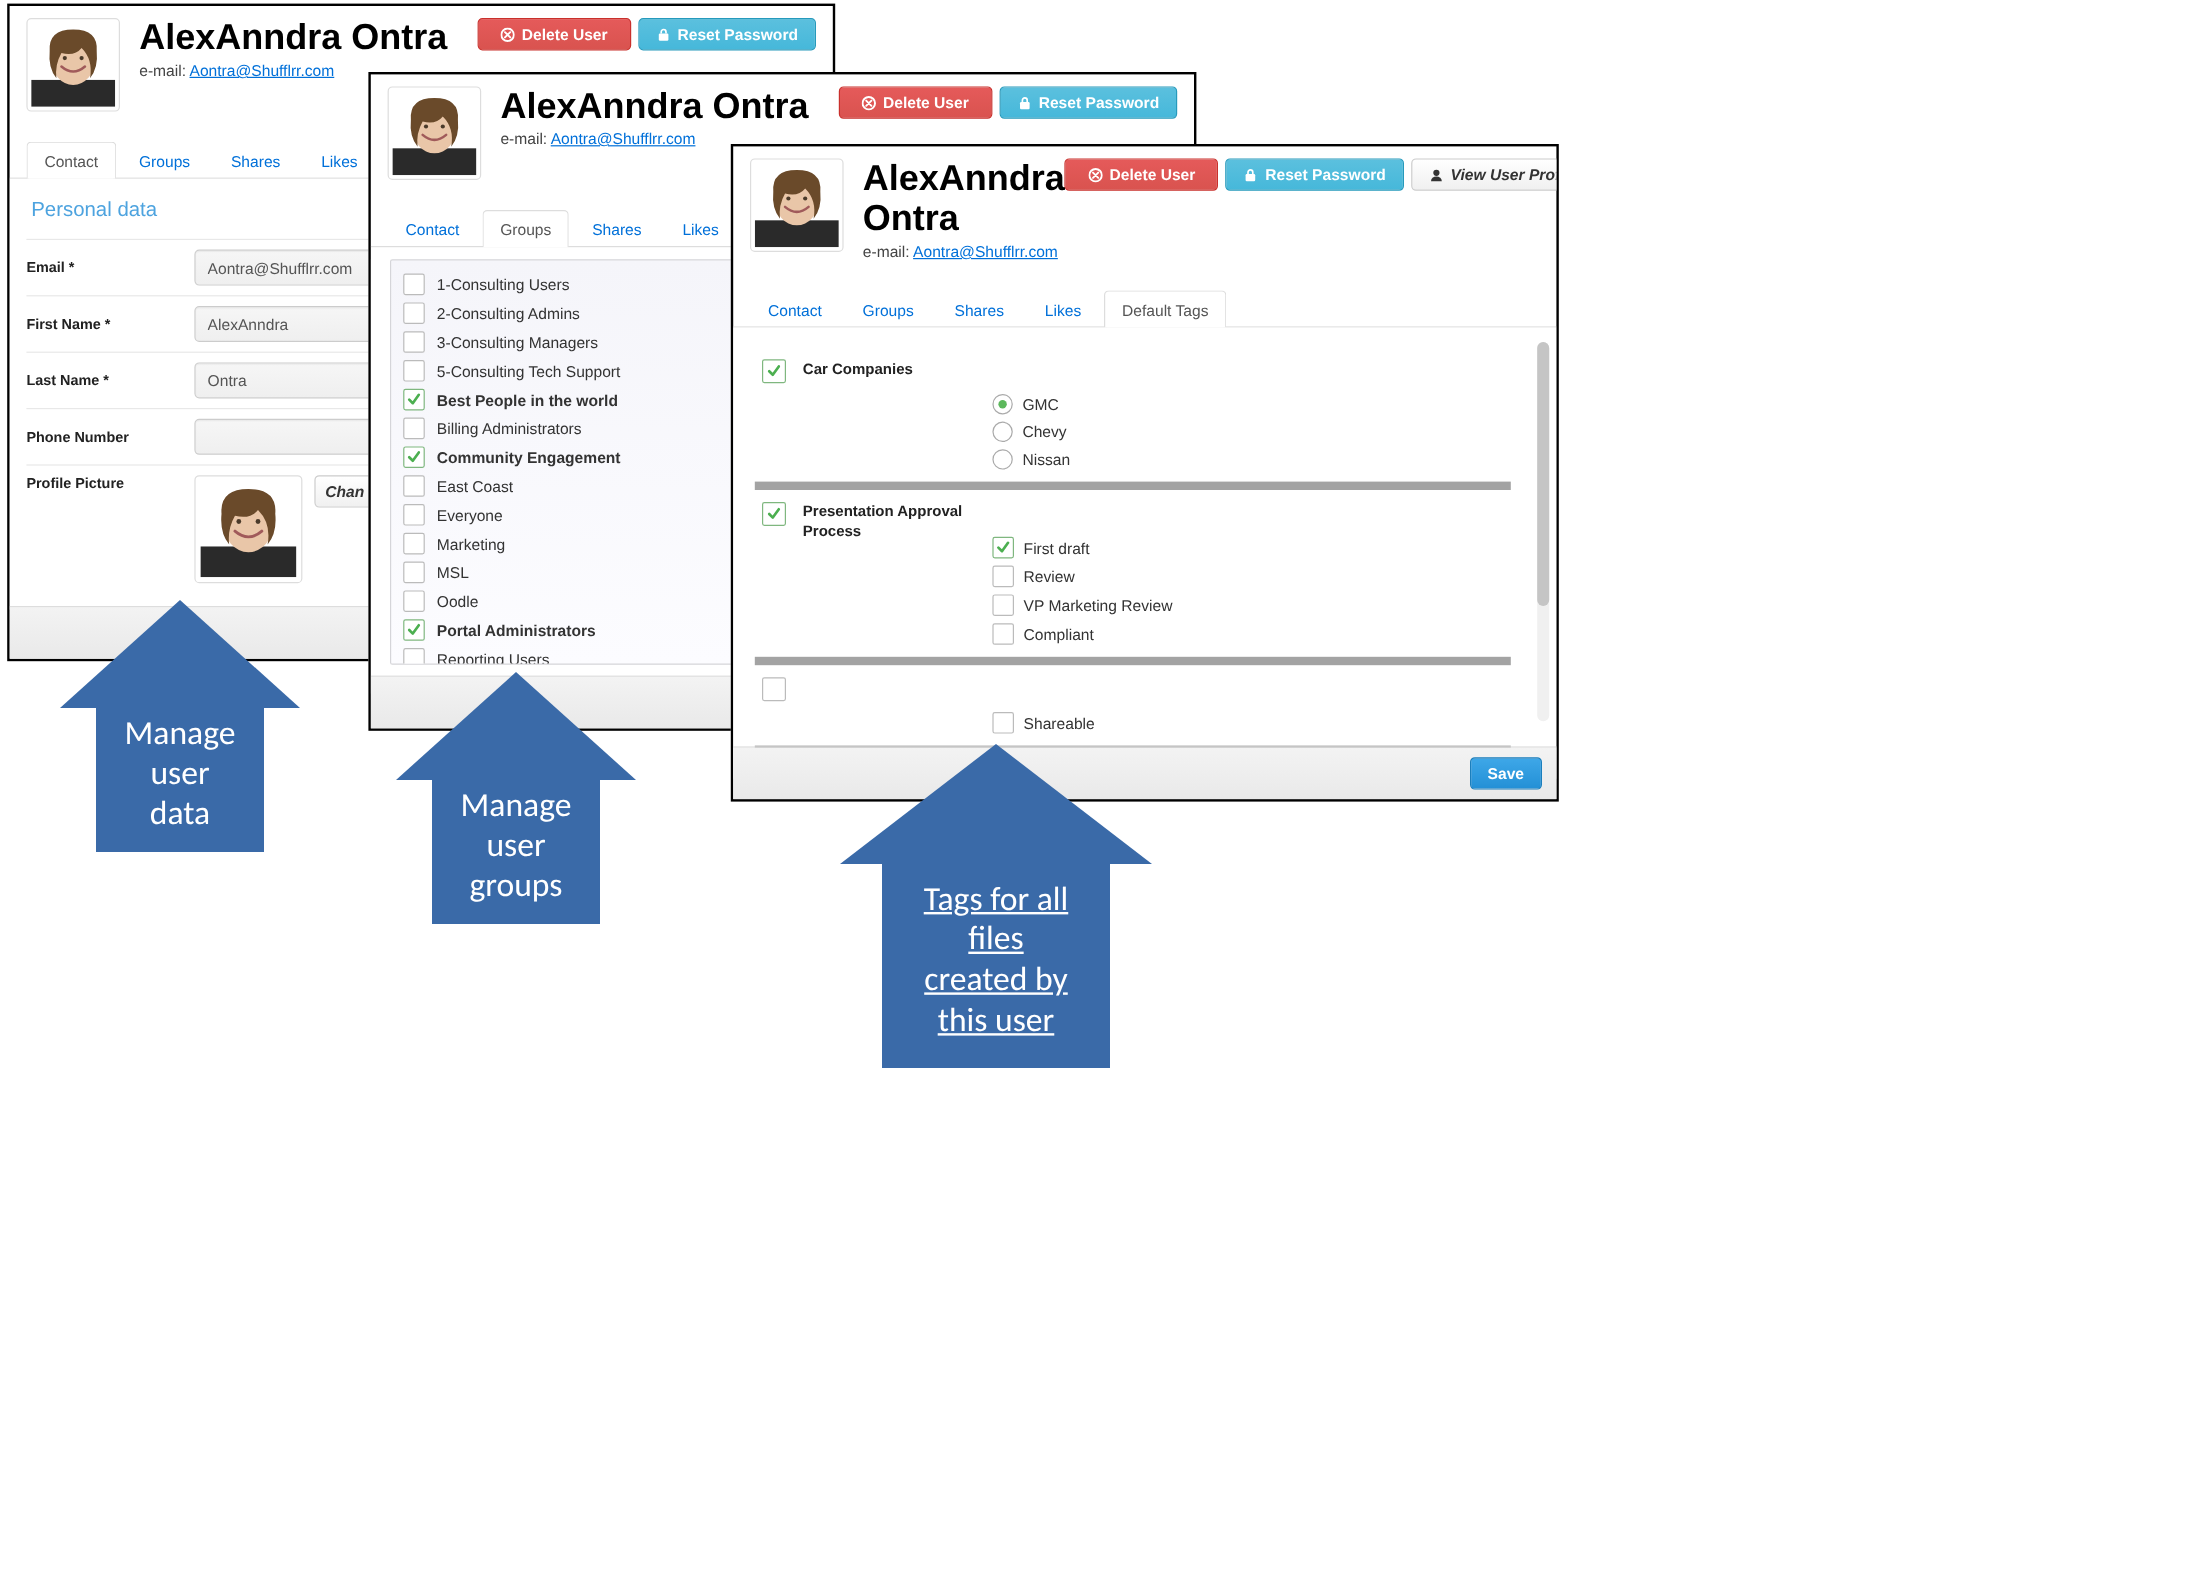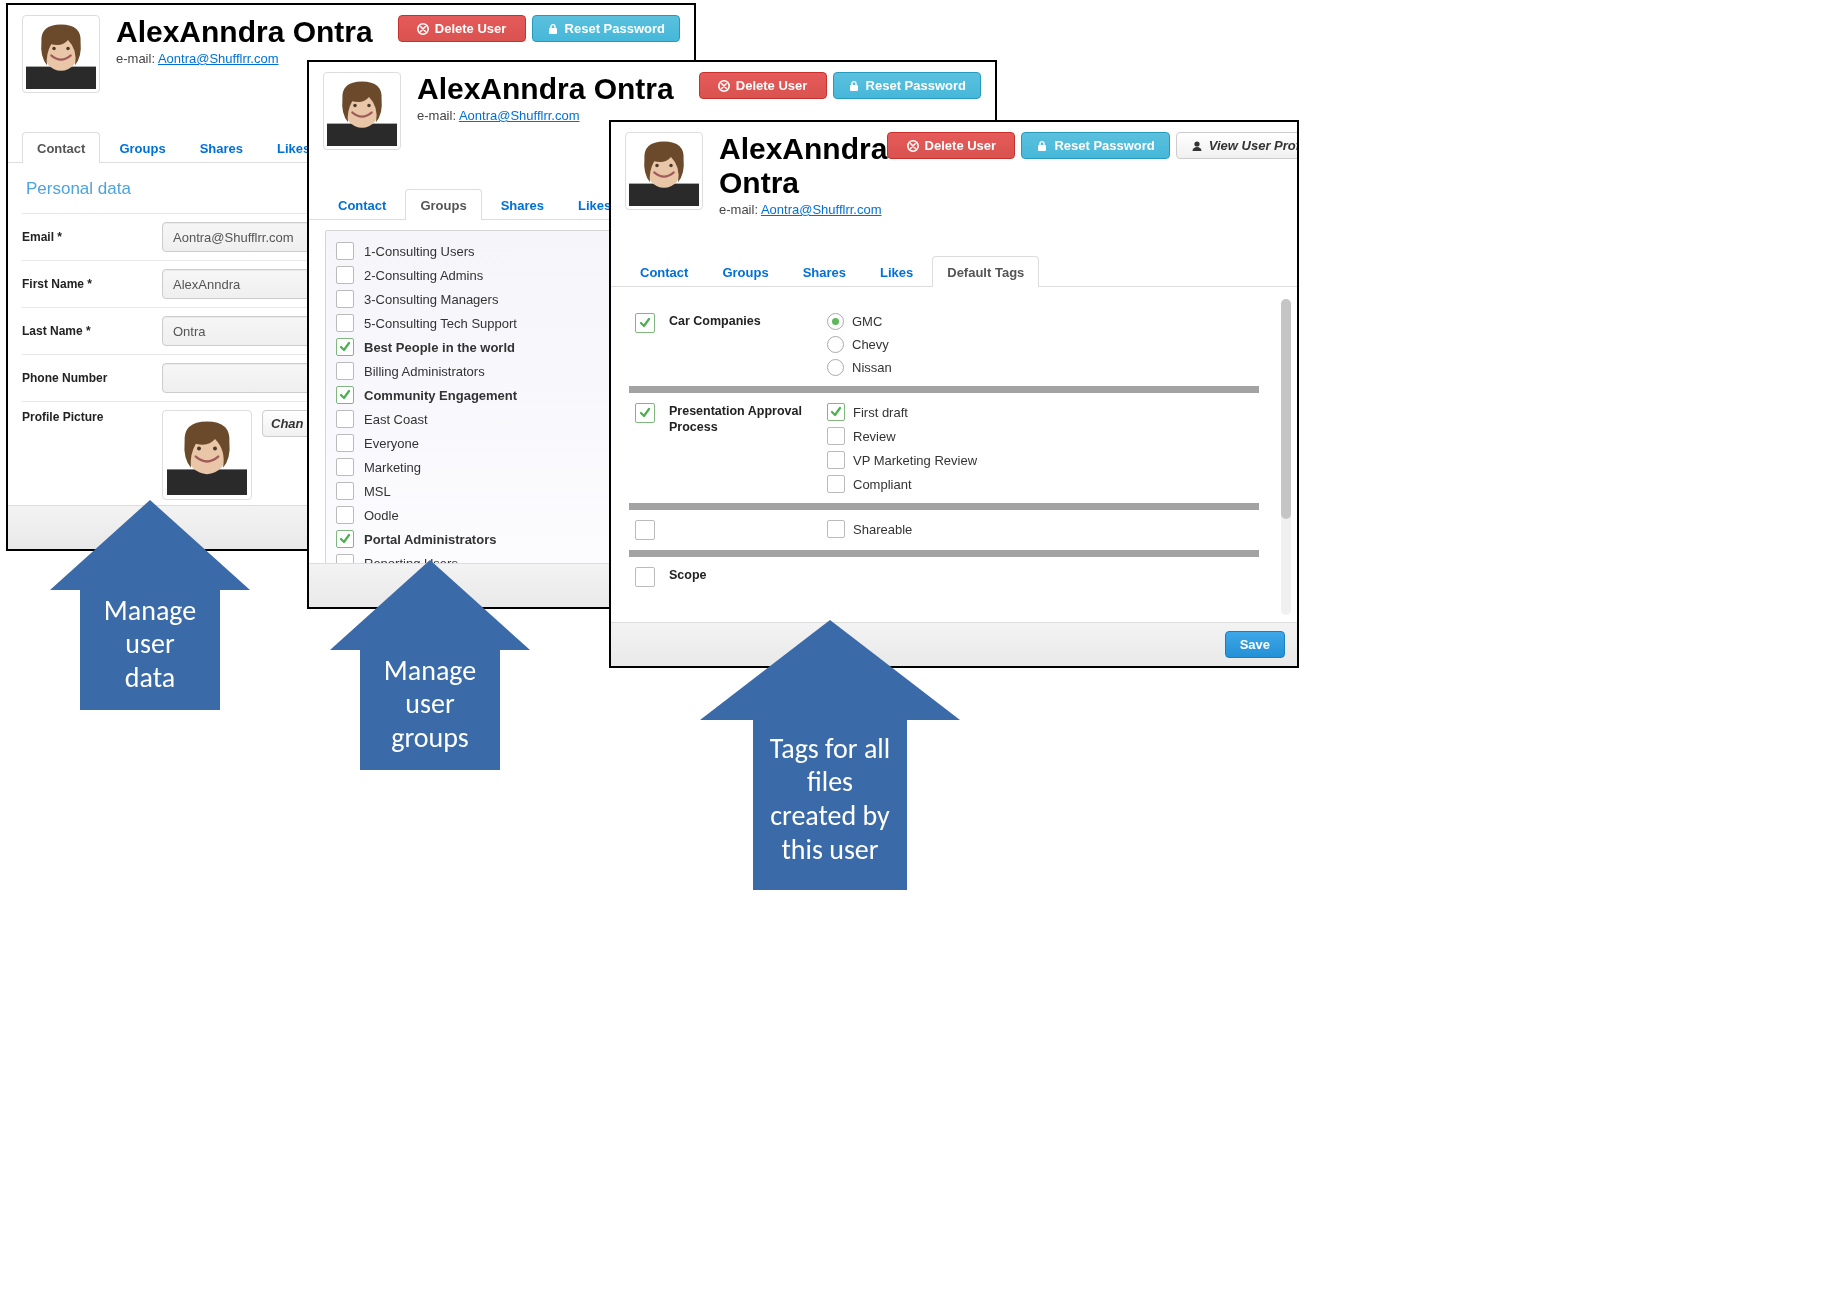--- a/index.html
+++ b/index.html
@@ -85,30 +85,29 @@
     display: flex;
     align-items: flex-end;
     border-bottom: 1px solid #ddd;
     padding: 0 14px;
     margin-top: 18px;
     gap: 0;
   }
   .tab {
     padding: 8px 14px 7px;
     font-size: 13px;
-    font-weight: 700;
+    font-weight: 400;
     color: #0070d9;
     border: 1px solid transparent;
     border-bottom: none;
     border-radius: 4px 4px 0 0;
     margin-right: 4px;
     position: relative;
     top: 1px;
     cursor: pointer;
-    margin-top: 14px;
   }
   .tab.active {
     color: #555;
     background: #fff;
     border-color: #ddd;
   }
   .tab-body {
     padding: 10px 14px 14px 14px;
     background: #fff;
   }
@@ -199,21 +198,21 @@
     padding: 10px 0;
     border-top: 7px solid #a3a3a3;
     align-items: flex-start;
   }
   .tag-row:first-child { border-top:none; }
   .tag-master {
     width: 18px; height:18px;
     justify-self: center;
   }
   .tag-name { font-size:12.5px; font-weight:700; color:#222; line-height:1.3; }
-  .tag-options { display:flex; flex-direction:column; gap:6px; }
+  .tag-options { display:flex; flex-direction:column; gap:6px;margin-top:29px; }
   .opt-row { display:flex; align-items:center; gap:8px; }
   .radio {
     width:15px; height:15px; border:1px solid #aaa; border-radius:50%;
     background:#fff; display:inline-flex; align-items:center; justify-content:center;
     flex-shrink:0;
   }
   .radio.selected::after {
     content:""; width:7px; height:7px; border-radius:50%;
     background:#5cb85c;
   }
@@ -621,19 +620,19 @@
 
   <div class="arrow" style="left:330px; top:560px;">
     <div class="head"></div>
     <div class="shaft" style="width:140px; height:120px;">Manage
 user
 groups</div>
   </div>
 
   <div class="arrow" style="left:700px; top:620px;">
     <div class="head" style="border-left-width:130px;border-right-width:130px;border-bottom-width:100px;"></div>
-    <div class="shaft" style="width:154px; height:170px;">Tags for all
+    <div class="shaft" style="width:190px; height:170px;text-decoration:underline;">Tags for all
 files
 created by
 this user</div>
   </div>
 
 </div>
 
 </body></html>

